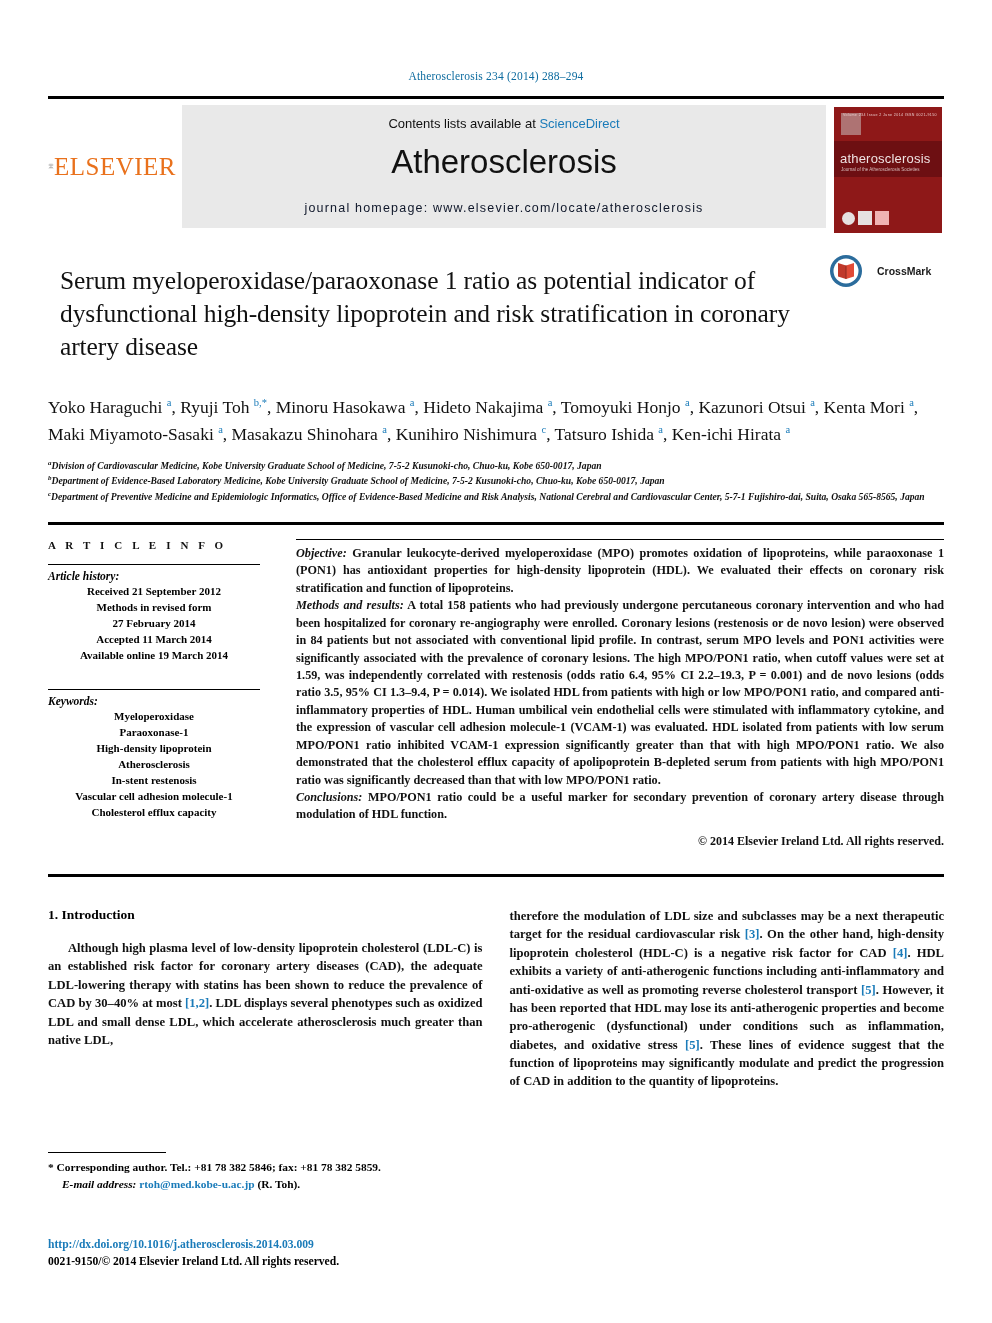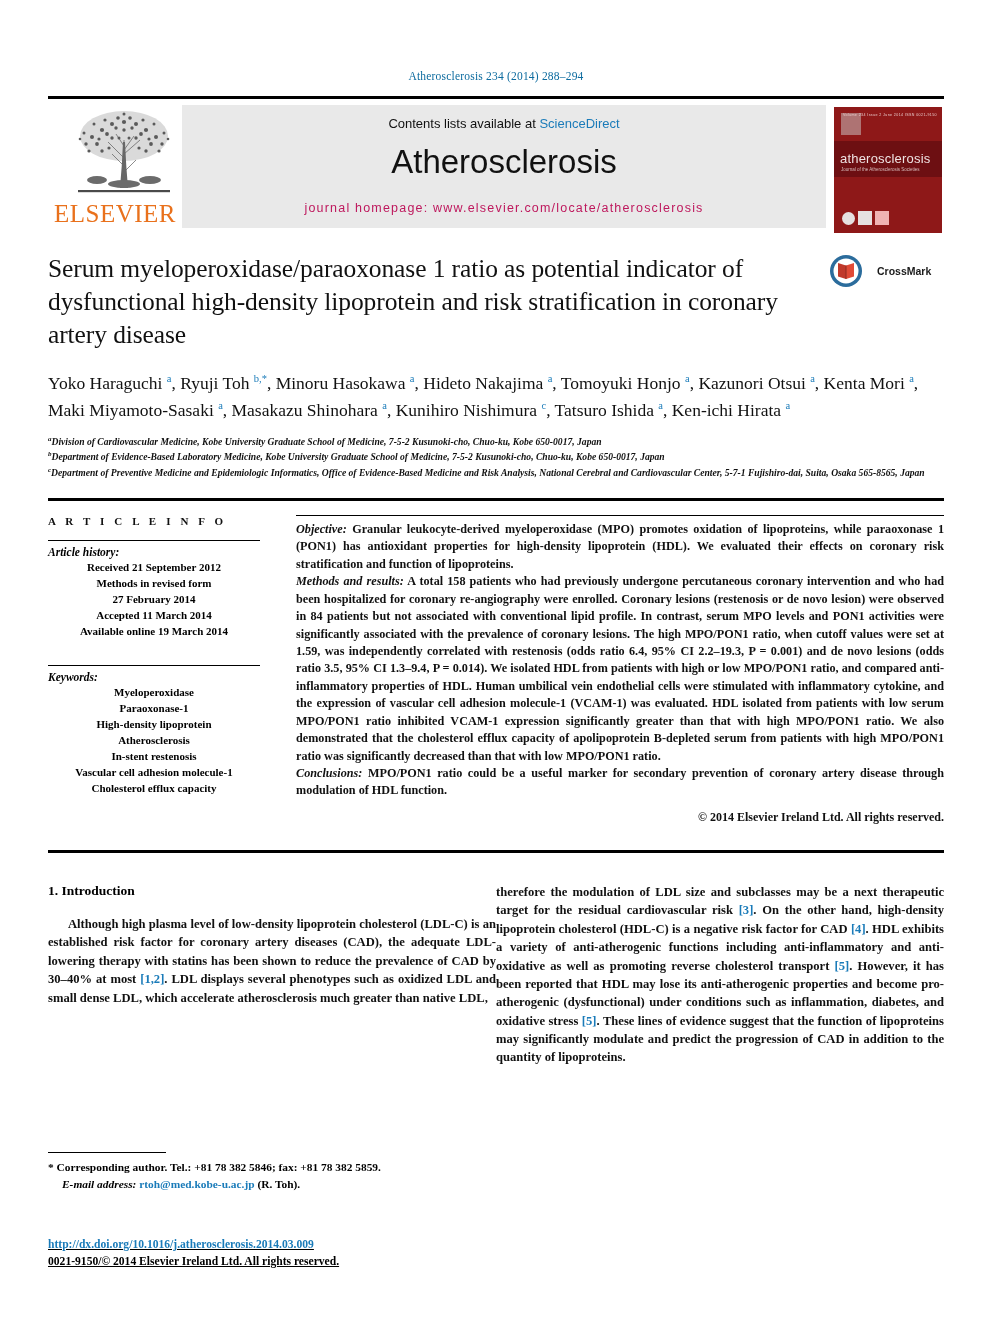--- a/index.html
+++ b/index.html
@@ -38,22 +38,22 @@
     border-top: 3px solid #000;
     padding-top: 6px;
     display: flex;
     align-items: stretch;
     height: 132px;
   }
   .elsevier-logo {
     width: 128px;
     flex: 0 0 128px;
     display: flex;
-    flex-direction: column;
-    align-items: flex-end;
+    flex-direction: row;
+    align-items: center;
     justify-content: flex-end;
     padding-bottom: 2px;
   }
   .tree-svg { display:block; }
   .elsevier-word {
     font-family: "Liberation Serif", serif;
     color: #E9711C;
     font-size: 25px;
     letter-spacing: .5px;
     line-height: 1;
@@ -77,21 +77,21 @@
   .contents-line .sd { color: #1a7bb9; }
   .journal-name {
     font-family: "Liberation Sans", sans-serif;
     font-size: 33px;
     color: #111;
     letter-spacing: 0px;
   }
   .homepage-line {
     font-family: "Liberation Sans", sans-serif;
     font-size: 12.5px;
-    color: #be185d;
+    color: #0f172a;
     letter-spacing: 1.2px;
     margin-top: 8px;
   }
   .cover-thumb {
     flex: 0 0 112px;
     width: 112px;
     position: relative;
     background: #fff;
     display: flex;
     align-items: flex-start;
@@ -150,21 +150,21 @@
     margin: 24px 48px 0 48px;
     display: flex;
     align-items: flex-start;
   }
   .title-left { flex: 1 1 auto; padding-right: 10px; }
   h1.paper-title {
     font-family: "Liberation Serif", serif;
     font-size: 25.5px;
     font-weight: normal;
     line-height: 1.30;
-    margin: 0;
+    margin: 12px;
     color: #111;
     letter-spacing: -0.1px;
   }
   .crossmark {
     flex: 0 0 115px;
     display: flex;
     align-items: center;
     gap: 14px;
     padding-top: 2px;
   }
@@ -258,20 +258,21 @@
   }
 
   
   .body-sep {
     margin: 24px 48px 0 48px;
     border-top: 3px solid #000;
   }
   .body-cols {
     margin: 30px 48px 0 48px;
     display: flex;
+    gap: 27px;
   }
   .bcol { flex: 1 1 0; }
   h2.secnum {
     font-family: "Liberation Serif", serif;
     font-size: 13.5px;
     font-weight: bold;
     margin: 0 0 16px 0;
   }
   .bodytext {
     font-size: 12.6px;
@@ -306,21 +307,20 @@
   .fn-indent { padding-left: 14px; }
 
   .doi-block {
     position: absolute;
     left: 48px;
     top: 1236px;
     width: 460px;
     font-size: 11.6px;
     line-height: 1.5;
     font-weight: bold;
-    text-decoration: underline;
   }
   .doi-link { color: #1a7bb9; }
 </style>
 </head>
 <body>
 
 <div class="page">
 
   <div class="runhead">Atherosclerosis 234 (2014) 288–294</div>
 

